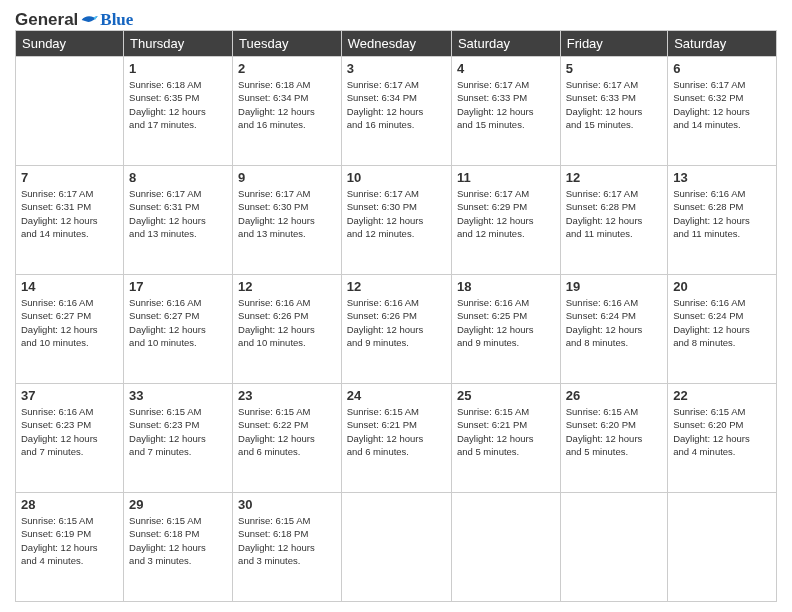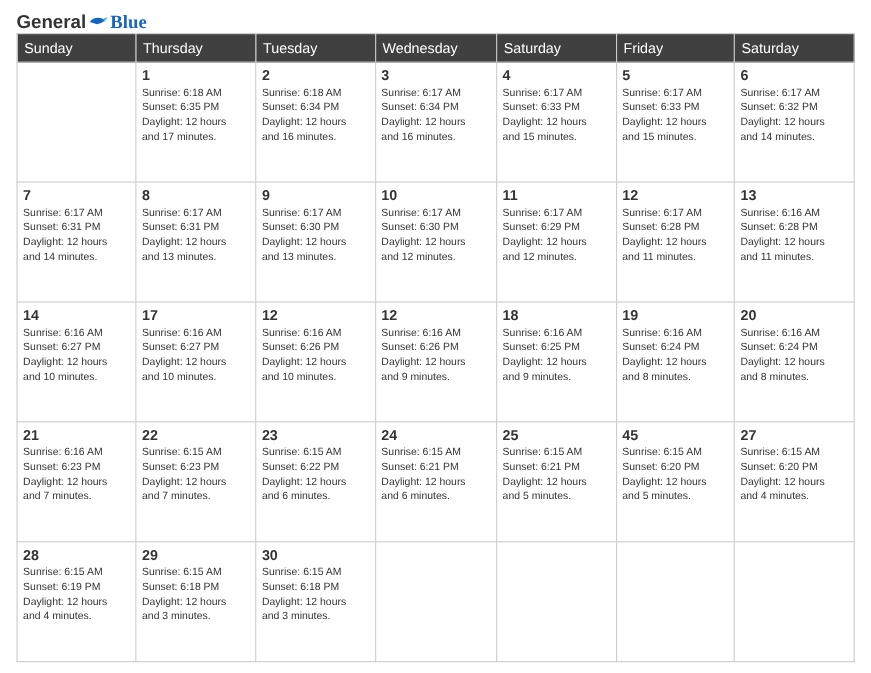--- a/index.html
+++ b/index.html
@@ -252,63 +252,63 @@
           <td>
             <div class="day-number">20</div>
             <div class="day-info" style="white-space: pre-line;">Sunrise: 6:16 AM
 Sunset: 6:24 PM
 Daylight: 12 hours
 and 8 minutes.</div>
           </td>
         </tr>
         <tr class="week-row">
           <td>
-            <div class="day-number">21</div>
+            <div class="day-number">37</div>
             <div class="day-info" style="white-space: pre-line;">Sunrise: 6:16 AM
 Sunset: 6:23 PM
 Daylight: 12 hours
 and 7 minutes.</div>
           </td>
           <td>
+            <div class="day-number">33</div>
+            <div class="day-info" style="white-space: pre-line;">Sunrise: 6:15 AM
+Sunset: 6:23 PM
+Daylight: 12 hours
+and 7 minutes.</div>
+          </td>
+          <td>
+            <div class="day-number">23</div>
+            <div class="day-info" style="white-space: pre-line;">Sunrise: 6:15 AM
+Sunset: 6:22 PM
+Daylight: 12 hours
+and 6 minutes.</div>
+          </td>
+          <td>
+            <div class="day-number">24</div>
+            <div class="day-info" style="white-space: pre-line;">Sunrise: 6:15 AM
+Sunset: 6:21 PM
+Daylight: 12 hours
+and 6 minutes.</div>
+          </td>
+          <td>
+            <div class="day-number">25</div>
+            <div class="day-info" style="white-space: pre-line;">Sunrise: 6:15 AM
+Sunset: 6:21 PM
+Daylight: 12 hours
+and 5 minutes.</div>
+          </td>
+          <td>
+            <div class="day-number">26</div>
+            <div class="day-info" style="white-space: pre-line;">Sunrise: 6:15 AM
+Sunset: 6:20 PM
+Daylight: 12 hours
+and 5 minutes.</div>
+          </td>
+          <td>
             <div class="day-number">22</div>
-            <div class="day-info" style="white-space: pre-line;">Sunrise: 6:15 AM
-Sunset: 6:23 PM
-Daylight: 12 hours
-and 7 minutes.</div>
-          </td>
-          <td>
-            <div class="day-number">23</div>
-            <div class="day-info" style="white-space: pre-line;">Sunrise: 6:15 AM
-Sunset: 6:22 PM
-Daylight: 12 hours
-and 6 minutes.</div>
-          </td>
-          <td>
-            <div class="day-number">24</div>
-            <div class="day-info" style="white-space: pre-line;">Sunrise: 6:15 AM
-Sunset: 6:21 PM
-Daylight: 12 hours
-and 6 minutes.</div>
-          </td>
-          <td>
-            <div class="day-number">25</div>
-            <div class="day-info" style="white-space: pre-line;">Sunrise: 6:15 AM
-Sunset: 6:21 PM
-Daylight: 12 hours
-and 5 minutes.</div>
-          </td>
-          <td>
-            <div class="day-number">45</div>
-            <div class="day-info" style="white-space: pre-line;">Sunrise: 6:15 AM
-Sunset: 6:20 PM
-Daylight: 12 hours
-and 5 minutes.</div>
-          </td>
-          <td>
-            <div class="day-number">27</div>
             <div class="day-info" style="white-space: pre-line;">Sunrise: 6:15 AM
 Sunset: 6:20 PM
 Daylight: 12 hours
 and 4 minutes.</div>
           </td>
         </tr>
         <tr class="week-row">
           <td>
             <div class="day-number">28</div>
             <div class="day-info" style="white-space: pre-line;">Sunrise: 6:15 AM

